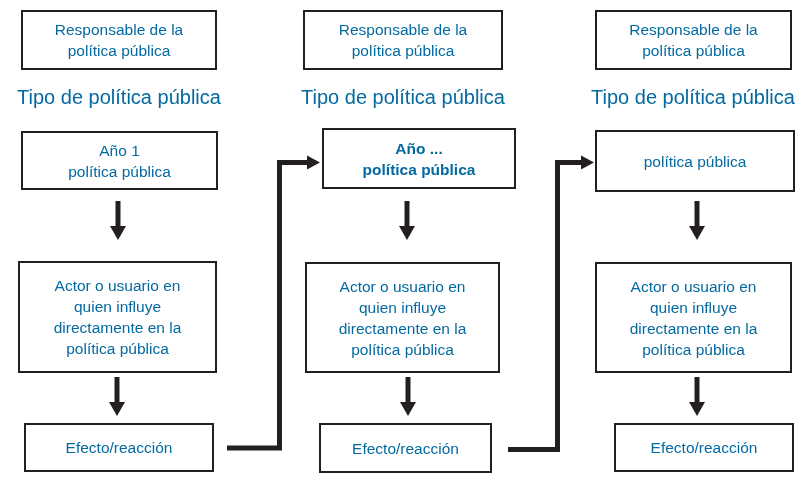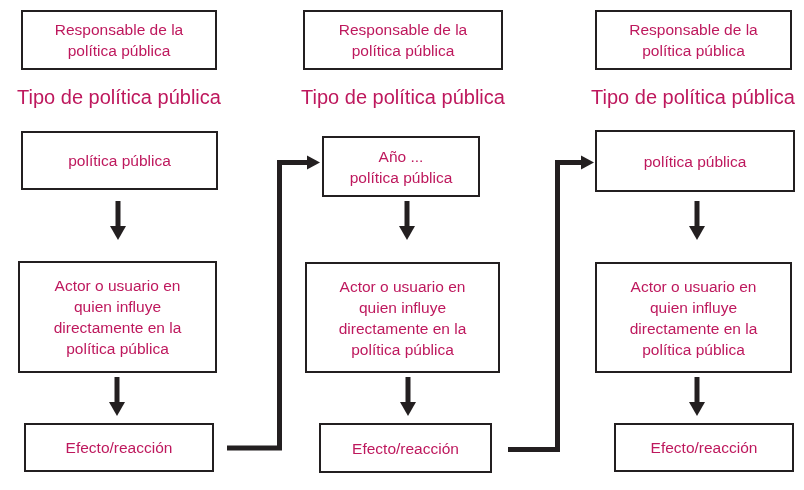--- a/index.html
+++ b/index.html
@@ -2,21 +2,21 @@
 <html><head>
 <meta charset="utf-8">
 <style>
   html, body { margin: 0; padding: 0; background: #ffffff; }
   .canvas {
     position: relative;
     width: 804px;
     height: 490px;
     background: #ffffff;
     font-family: "Liberation Sans", sans-serif;
-    color: #be185d;
+    color: #0369a1;
     overflow: hidden;
   }
   .box {
     position: absolute;
     box-sizing: border-box;
     border: 2px solid #231f20;
     background: #ffffff;
     display: flex;
     align-items: center;
     justify-content: center;
@@ -35,21 +35,21 @@
     white-space: nowrap;
   }
   
   .b-r1 { left: 21px;  top: 10px;  width: 196px; height: 60px; }
   .b-y1 { left: 21px;  top: 131px; width: 197px; height: 59px; }
   .b-a1 { left: 18px;  top: 261px; width: 199px; height: 112px; }
   .b-e1 { left: 24px;  top: 423px; width: 190px; height: 49px; }
   .t-1  { left: 9px;   top: 87px;  width: 220px; }
   
   .b-r2 { left: 303px; top: 10px;  width: 200px; height: 60px; }
-  .b-y2 { left: 322px; top: 136px; width: 158px; height: 61px; }
+  .b-y2 { left: 322px; top: 128px; width: 194px; height: 61px; font-weight: bold; }
   .b-a2 { left: 305px; top: 262px; width: 195px; height: 111px; }
   .b-e2 { left: 319px; top: 423px; width: 173px; height: 50px; }
   .t-2  { left: 293px; top: 87px;  width: 220px; }
   
   .b-r3 { left: 595px; top: 10px;  width: 197px; height: 60px; }
   .b-y3 { left: 595px; top: 130px; width: 200px; height: 62px; }
   .b-a3 { left: 595px; top: 262px; width: 197px; height: 111px; }
   .b-e3 { left: 614px; top: 423px; width: 180px; height: 49px; }
   .t-3  { left: 583px; top: 87px;  width: 220px; }
 
@@ -72,20 +72,21 @@
 
   <div class="box b-r1">
     <div class="lines">
       <span class="ln">Responsable de la</span>
       <span class="ln">política pública</span>
     </div>
   </div>
   <div class="flabel t-1">Tipo de política pública</div>
   <div class="box b-y1">
     <div class="lines">
+      <span class="ln"><span>Año</span> <span>1</span></span>
       <span class="ln">política pública</span>
     </div>
   </div>
   <div class="box b-a1">
     <div class="lines">
       <span class="ln">Actor o usuario en</span>
       <span class="ln">quien influye</span>
       <span class="ln">directamente en la</span>
       <span class="ln">política pública</span>
     </div>

